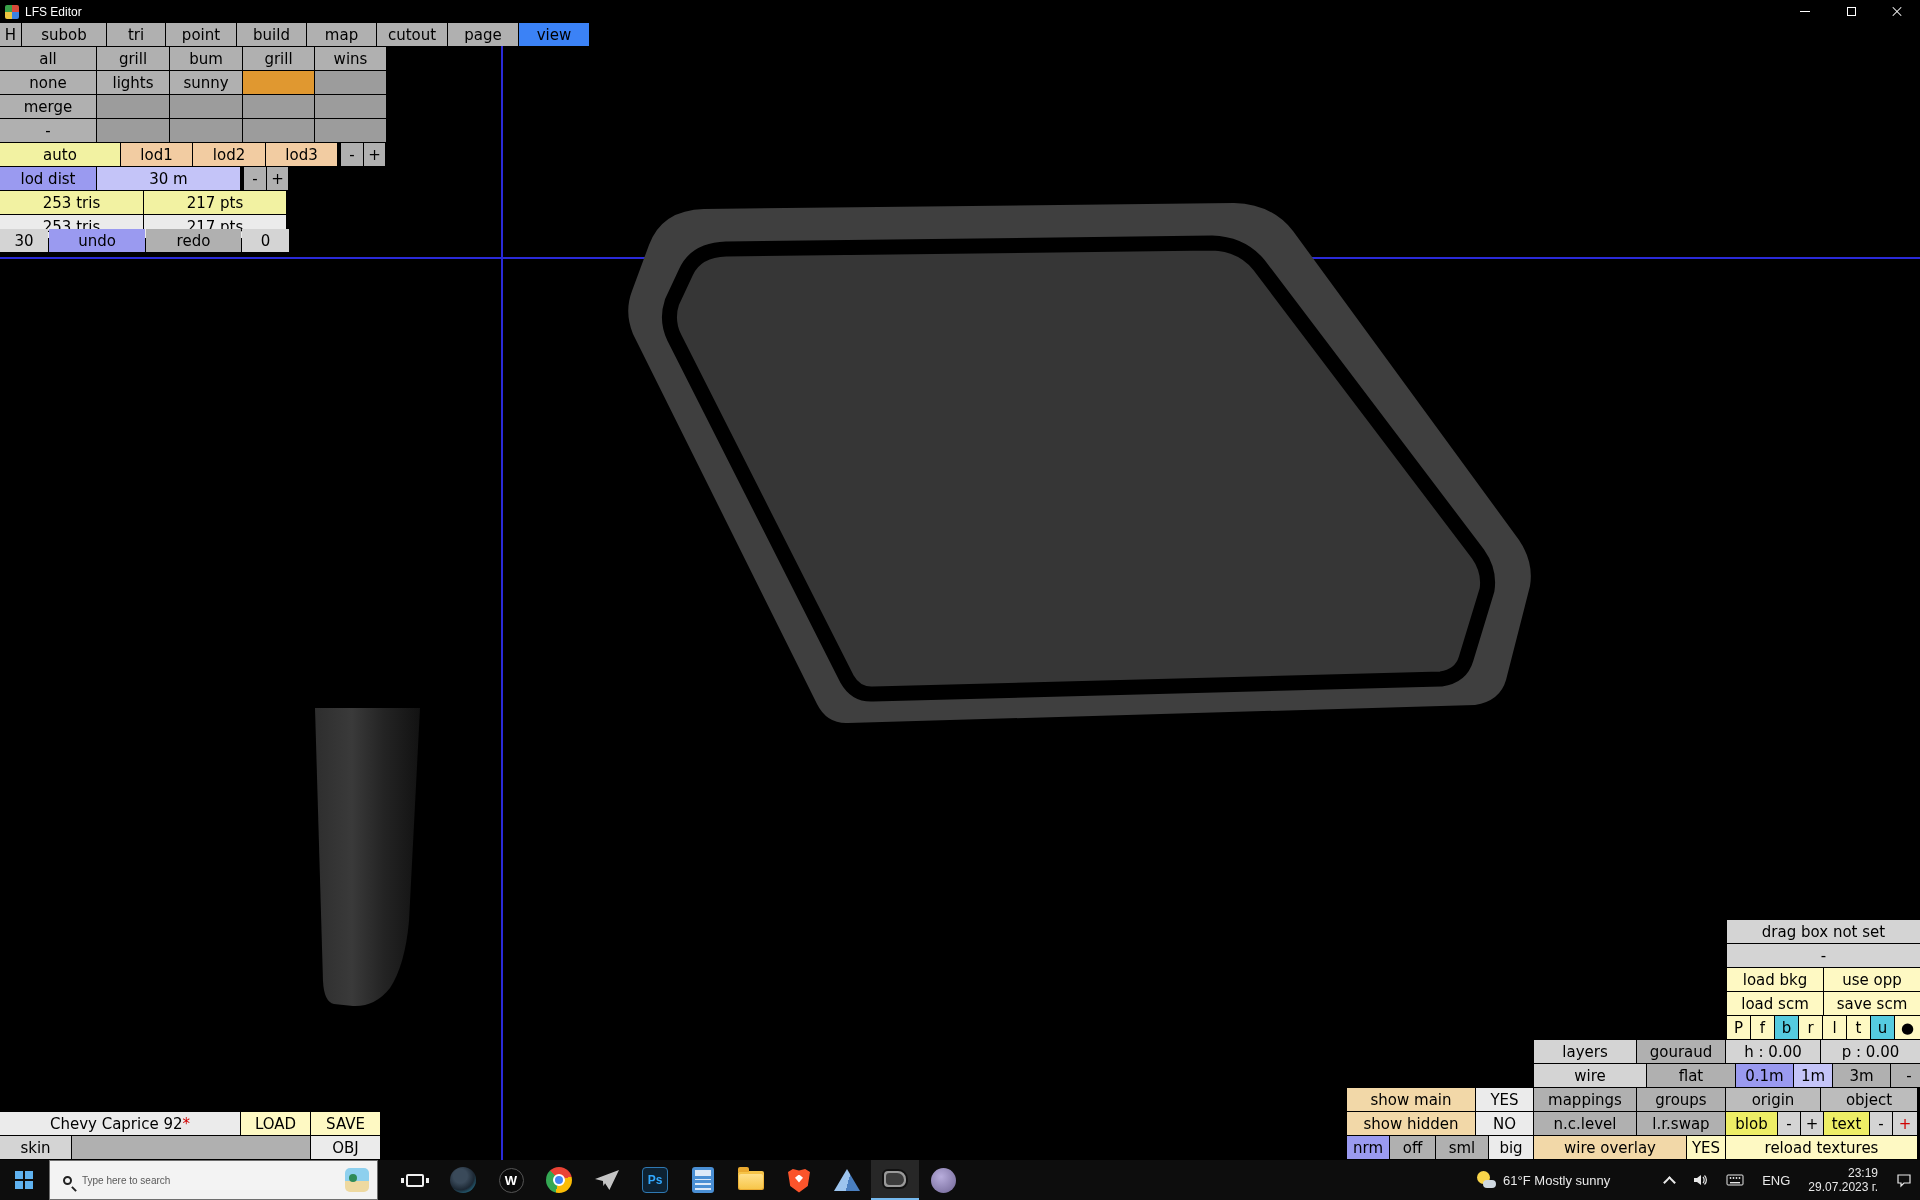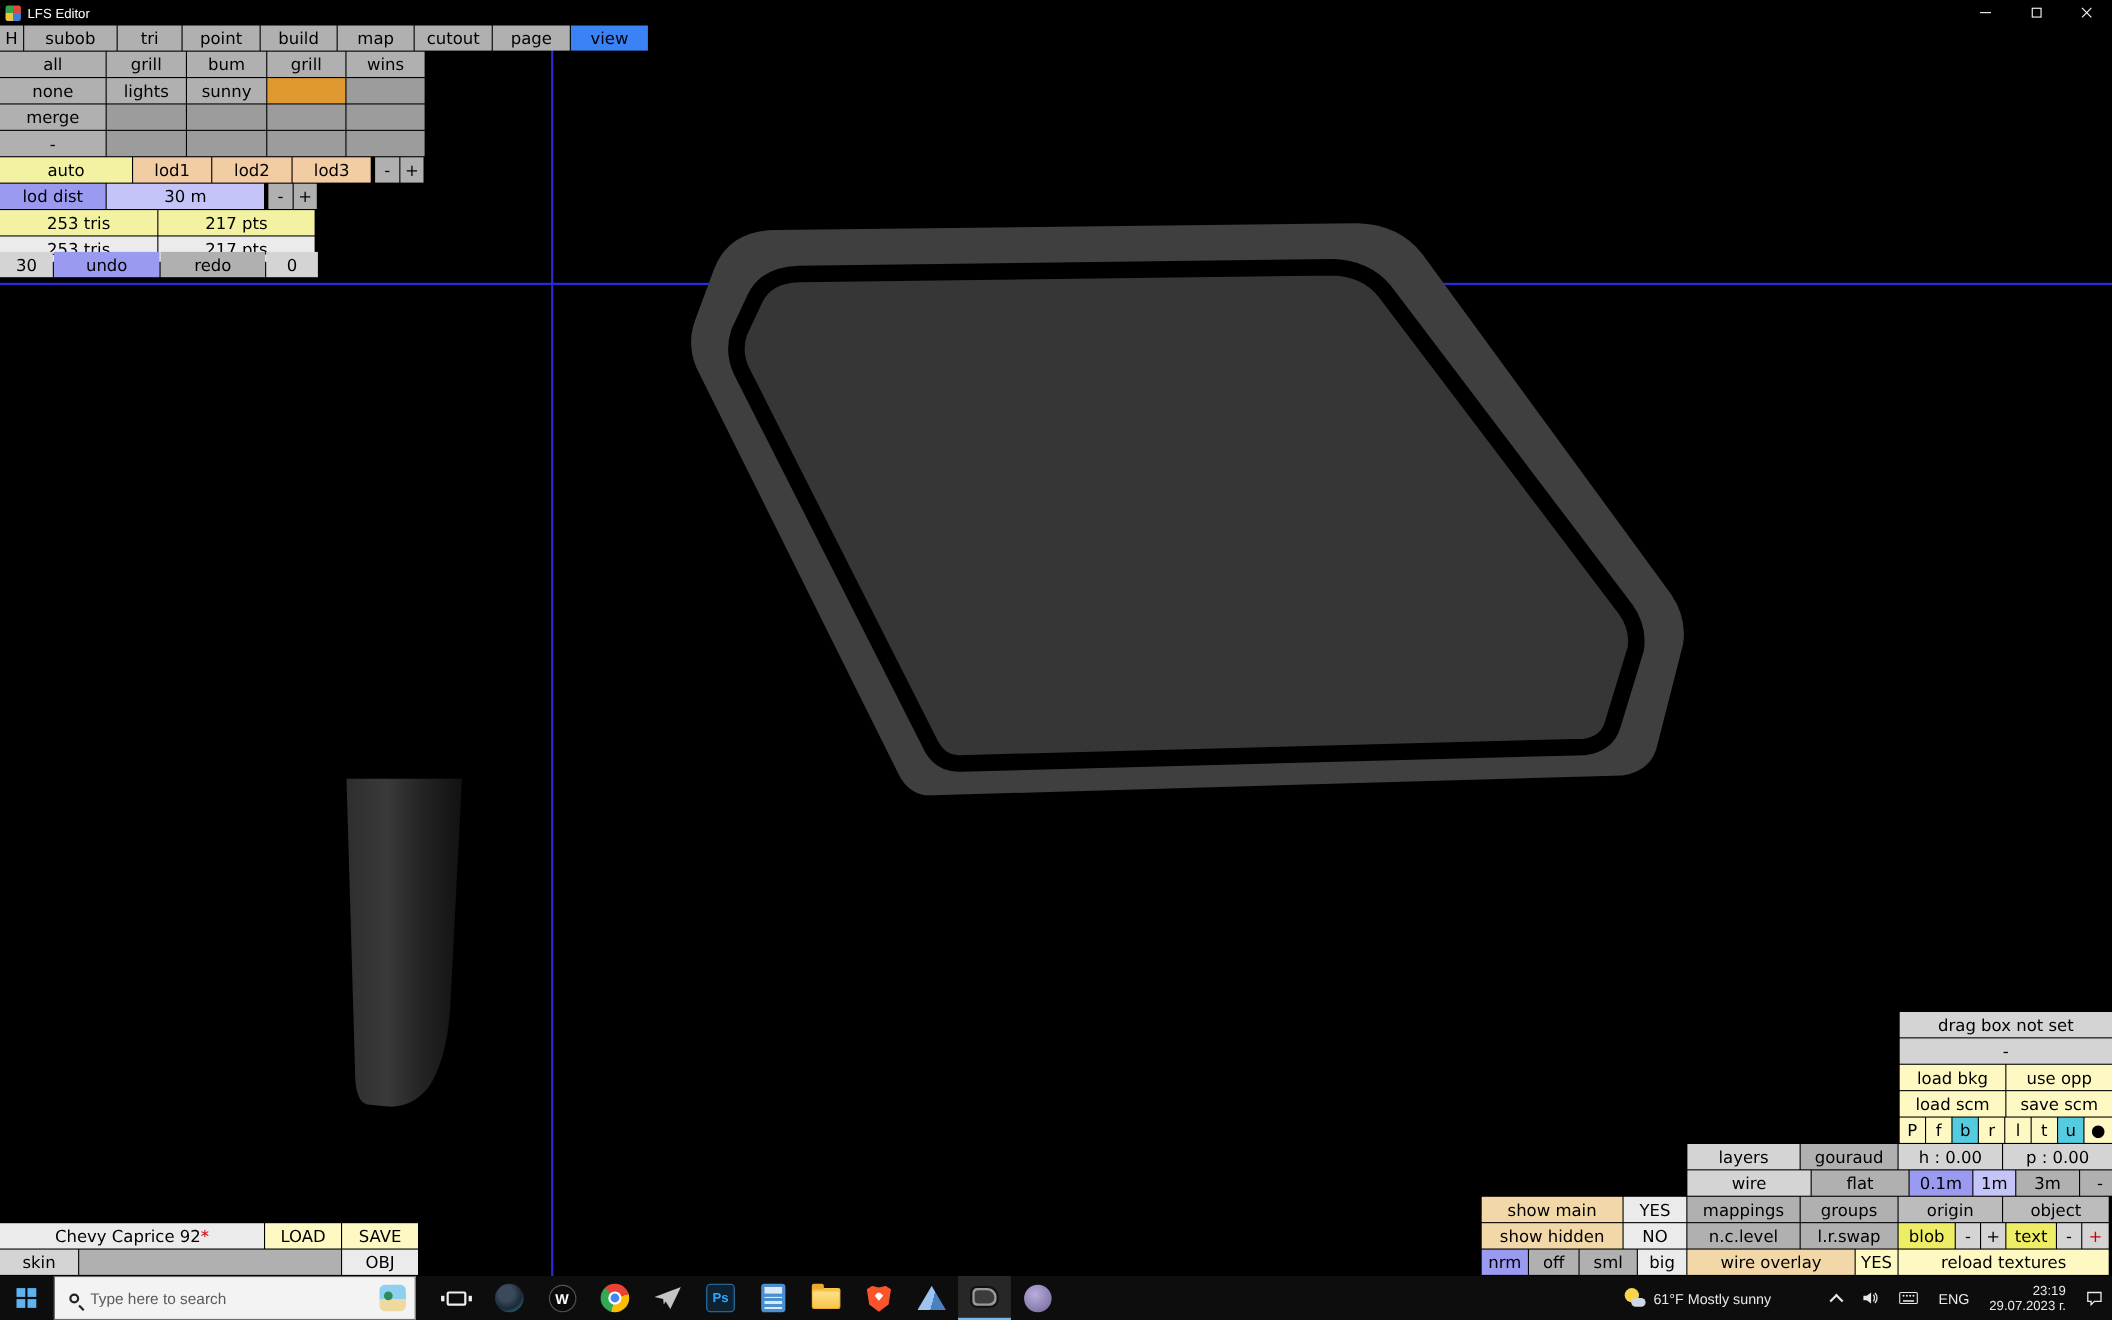--- a/index.html
+++ b/index.html
@@ -49,21 +49,21 @@
   .slot{width:48px;height:40px;display:flex;align-items:center;justify-content:center;position:absolute;top:0}
   .slot.active{background:#272727;border-bottom:2px solid #76b9ed}
   #iconstrip{position:absolute;left:391px;top:0;height:40px}
   #iconstrip .slot{position:relative;float:left}
   .winlogo{display:grid;grid-template-columns:8px 8px;grid-template-rows:8px 8px;gap:2px}
   .winlogo i{background:#5fb2f0;display:block}
   #searchbox{position:absolute;left:49px;top:0;width:329px;height:40px;background:#f3f3f3;border:1px solid #6e6e6e;
     display:flex;align-items:center}
   .maglass{width:9px;height:9px;border:2px solid #222;border-radius:50%;margin-left:13px;position:relative;flex:none}
   .maglass::after{content:"";position:absolute;top:8px;left:8px;width:2px;height:6px;background:#222;transform:rotate(-45deg)}
-  #searchbox input{flex:1;margin-left:10px;border:0;background:transparent;font-size:14px;color:#222;outline:none;
+  #searchbox input{flex:1;margin-left:10px;border:0;background:transparent;font-size:10px;color:#222;outline:none;
     font-family:"Liberation Sans",sans-serif}
   #searchbox input::placeholder{color:#5a5a5a}
   .highlight-pill{width:24px;height:24px;border-radius:5px;margin-right:8px;flex:none;position:relative;overflow:hidden;
     background:linear-gradient(180deg,#8ed0ee 0 55%,#eed9a0 55% 100%)}
   .highlight-pill::after{content:"";position:absolute;left:4px;top:6px;width:8px;height:8px;background:#2e8b57;border-radius:50%}
   .tv{width:18px;height:13px;border:2px solid #f0f0f0;border-radius:2px;position:relative}
   .tv::before,.tv::after{content:"";position:absolute;top:2px;width:3px;height:5px;background:#f0f0f0}
   .tv::before{left:-7px}.tv::after{right:-7px}
   .db{width:26px;height:26px;border-radius:50%;background:radial-gradient(circle at 40% 35%,#3a4a5a 30%,#1c2834 60%,#2aa3c8 100%)}
   .wa{width:25px;height:25px;border-radius:50%;background:#0a0a0a;border:1px solid #555;color:#fff;font-weight:bold;

